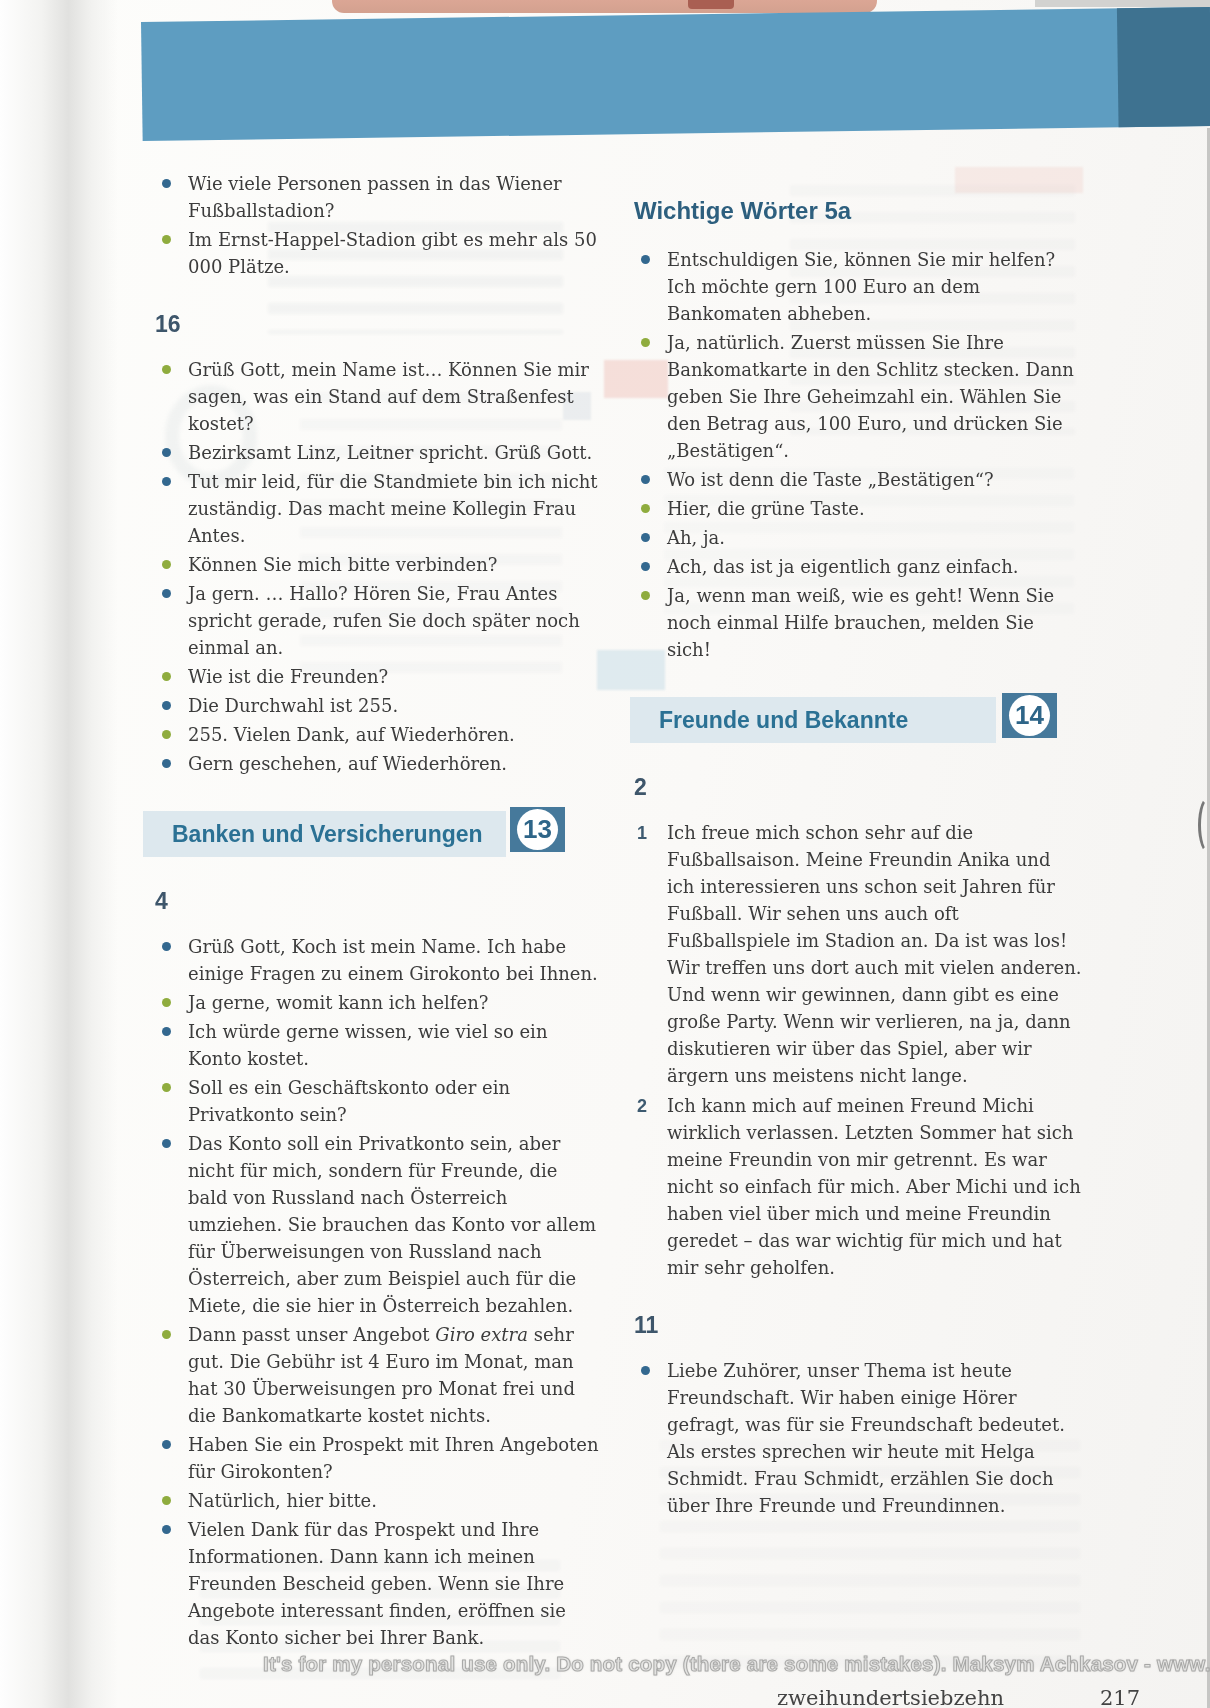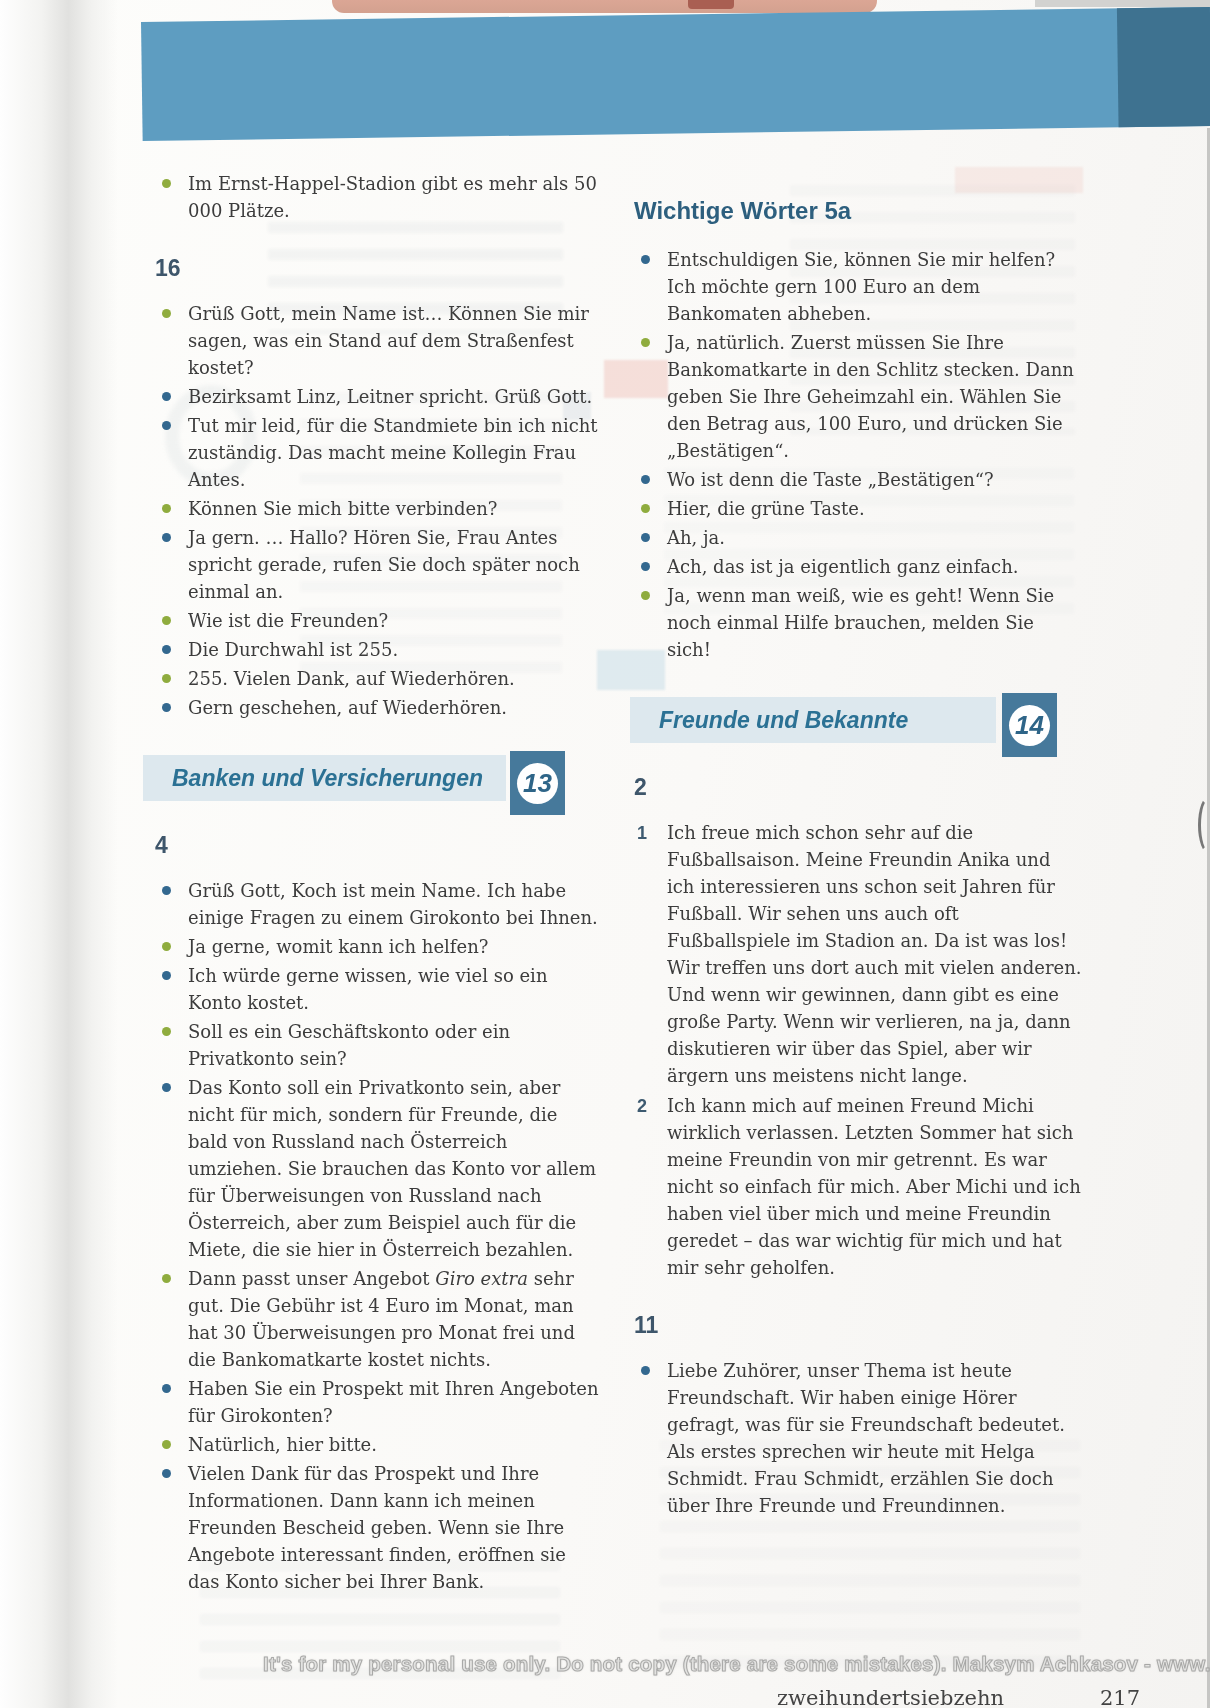--- a/index.html
+++ b/index.html
@@ -52,28 +52,28 @@
     width:9px; height:9px; border-radius:50%; background:#8fac3e; }
   .dlg-list li[data-bullet="blue"]::before { background:#33688f; }
   .it { font-style:italic; }
 
   ul.num-list { list-style:none; margin:0; padding:0; }
   .num-list li { position:relative; padding-left:33px; margin:0 0 3px 0; }
   .num-list .n { position:absolute; left:3px; top:1px;
     font-family:"Liberation Sans",sans-serif; font-weight:bold; font-size:18px; color:#3d5a70; }
 
   
-  .band-wrap { position:relative; height:58px; margin:28px 0 14px -12px;font-style:italic; }
+  .band-wrap { position:relative; height:58px; margin:28px 0 14px -12px; }
   .band-wrap.right { margin-left:-4px; }
   .band { position:absolute; left:0; top:6px; width:363px; height:46px;
     background:#dde8ee; display:flex; align-items:center; }
   .band-wrap.right .band { width:366px; }
   .band-title { font-family:"Liberation Sans",sans-serif; font-weight:bold;
     font-size:23px; color:#2b7194; margin-left:29px; white-space:nowrap; }
-  .badge { position:absolute; top:2px; left:367px; width:55px; height:64px;
+  .badge { position:absolute; top:2px; left:367px; width:55px; height:45px;
     background:#46799b; display:flex; align-items:center; justify-content:center; }
   .band-wrap.right .badge { left:372px; }
   .badge-num { width:41px; height:41px; border-radius:50%; background:#ffffff;
     display:flex; align-items:center; justify-content:center;
     font-family:"Liberation Sans",sans-serif; font-weight:bold; font-size:26px; color:#2e6588; }
 
   
   .watermark { position:absolute; left:263px; top:1652px; white-space:nowrap;
     font-family:"Liberation Sans",sans-serif; font-weight:bold; font-size:20.5px;
     letter-spacing:0.2px; color:rgba(252,252,250,0.55);
@@ -105,20 +105,21 @@
 <div class="tint" style="left:604px;top:360px;width:64px;height:38px;background:rgba(236,178,168,0.38)"></div>
 <div class="tint" style="left:955px;top:167px;width:128px;height:26px;background:rgba(238,190,182,0.25)"></div>
 <div class="tint" style="left:597px;top:650px;width:68px;height:40px;background:rgba(173,205,224,0.35)"></div>
 <div class="blob" style="left:165px;top:385px"></div>
 <div class="sq-ghost" style="left:563px;top:392px"></div>
 <div class="page-mark"></div>
 
 <div class="col col-left">
 
   <ul class="dlg-list">
+    <li data-bullet="blue"><span>Wie viele Personen passen in das Wiener Fußballstadion?</span></li>
     <li data-bullet="green"><span>Im Ernst-Happel-Stadion gibt es mehr als 50 000 Plätze.</span></li>
   </ul>
 
   <div class="sec-num">16</div>
 
   <ul class="dlg-list">
     <li data-bullet="green"><span>Grüß Gott, mein Name ist… Können Sie mir sagen, was ein Stand auf dem Straßenfest kostet?</span></li>
     <li data-bullet="blue"><span>Bezirksamt Linz, Leitner spricht. Grüß Gott.</span></li>
     <li data-bullet="blue"><span>Tut mir leid, für die Standmiete bin ich nicht zuständig. Das macht meine Kollegin Frau Antes.</span></li>
     <li data-bullet="green"><span>Können Sie mich bitte verbinden?</span></li>

